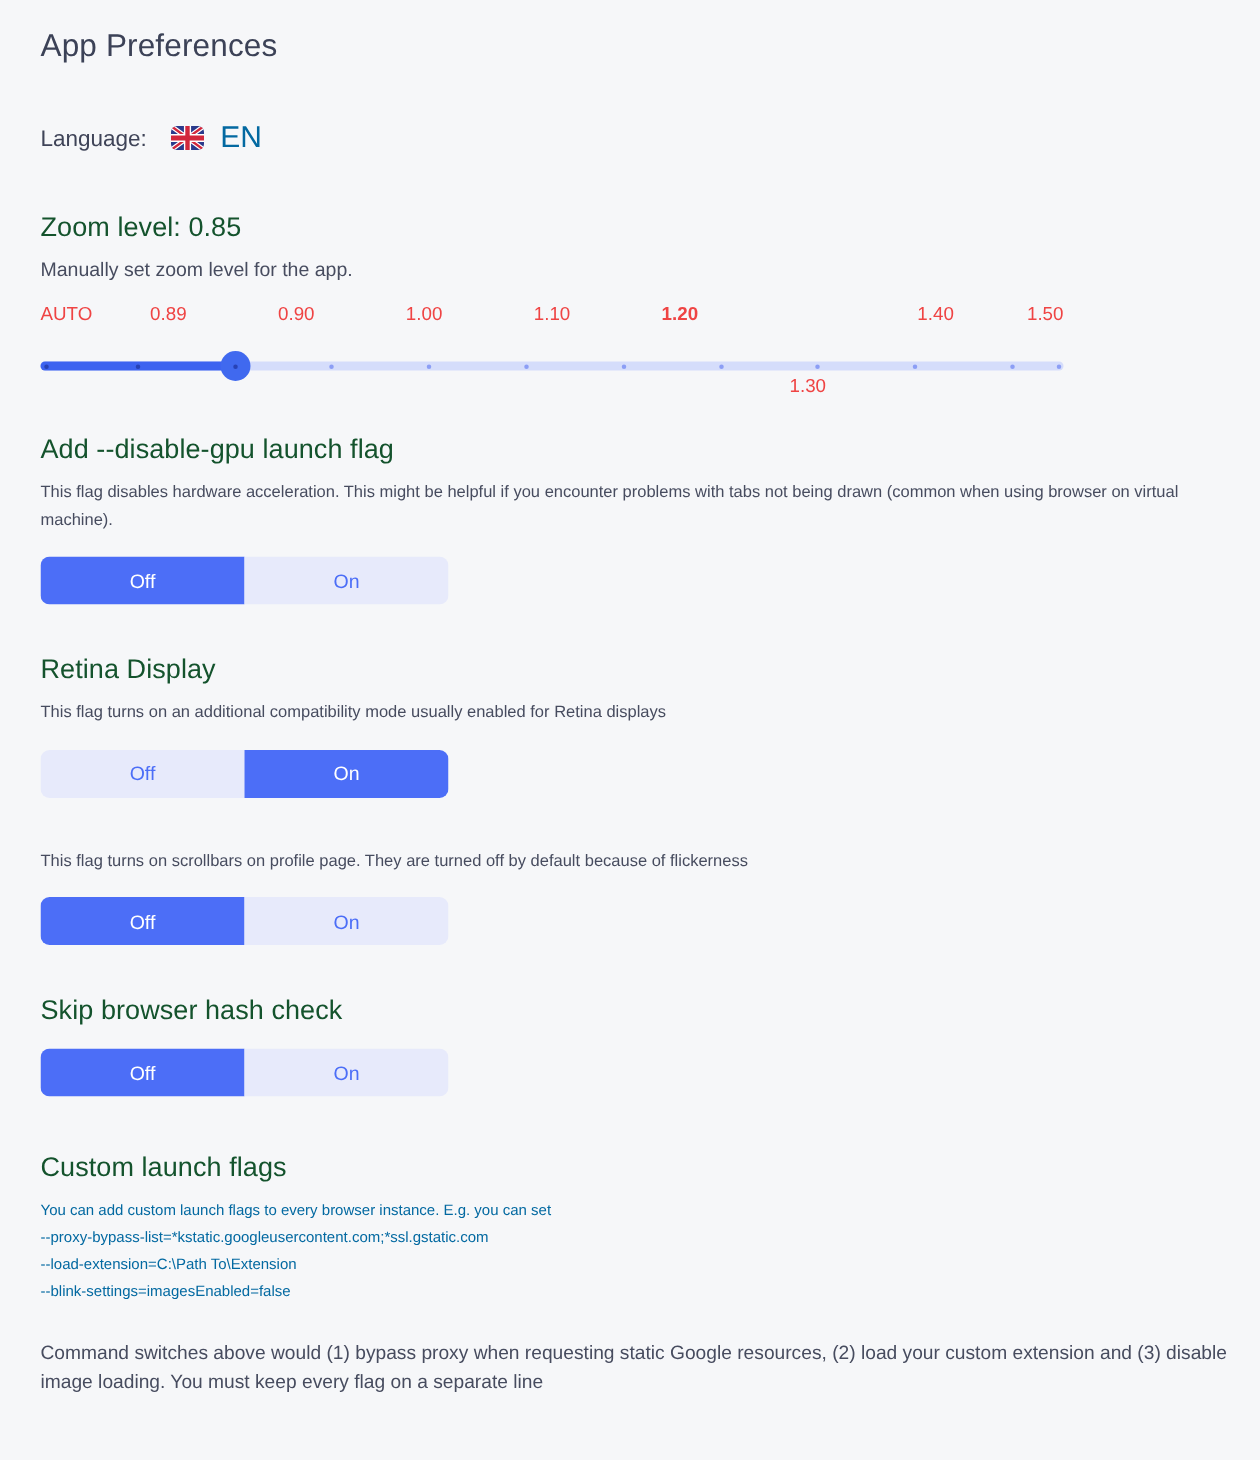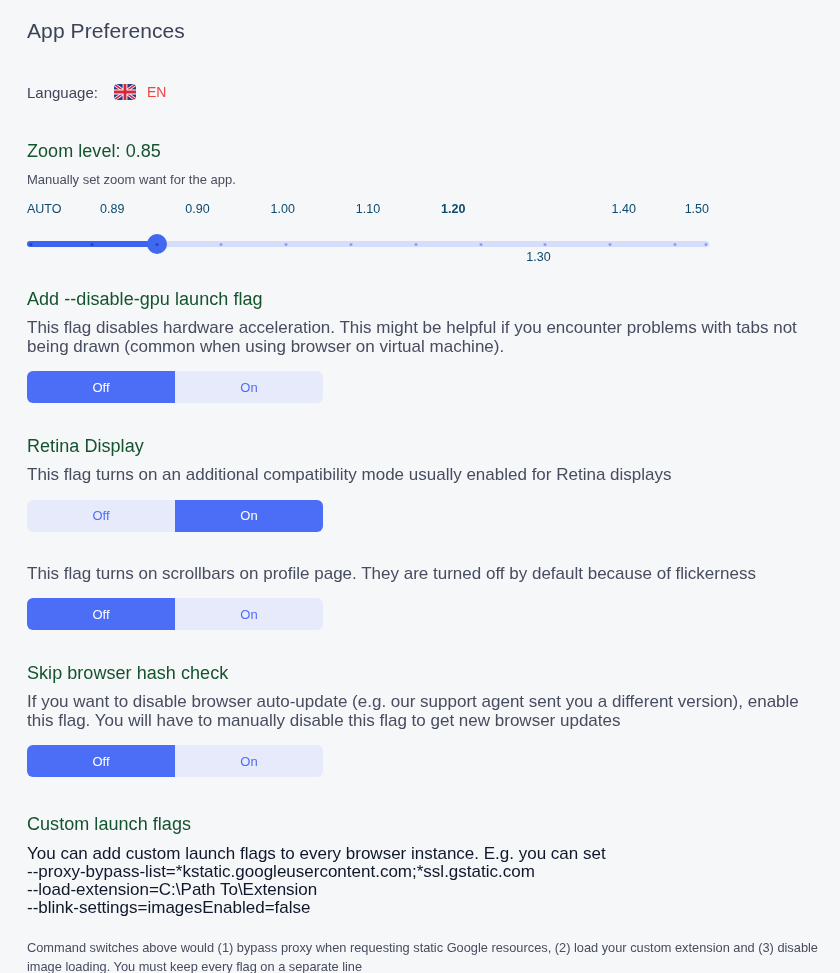--- a/index.html
+++ b/index.html
@@ -49,22 +49,22 @@
   }
   .flag-icon {
     width: 22px;
     height: 16px;
     border-radius: 4px;
     overflow: hidden;
     display: block;
     flex: none;
   }
   .lang-code {
-    font-size: 14px;
-    color: #ef4444;
+    font-size: 20px;
+    color: #0369a1;
     margin-left: 11px;
   }
 
   
   .zoom-block {
     margin-top: 38px;
   }
   .section-heading {
     font-size: 18px;
     font-weight: 400;
@@ -85,21 +85,21 @@
     position: relative;
   }
   .slider-labels {
     position: relative;
     height: 16px;
     width: 682px;
   }
   .slider-labels span {
     position: absolute;
     font-size: 12.5px;
-    color: #0c4a6e;
+    color: #ef4444;
     transform: translateX(-50%);
     white-space: nowrap;
   }
   .slider-track-area {
     position: relative;
     height: 24px;
     margin-top: 14px;
     width: 682px;
   }
   .track-base {
@@ -140,29 +140,29 @@
     background: #4069ef;
     transform: translateX(-50%);
     cursor: pointer;
   }
 
   
   .flag-section {
     margin-top: 33px;
   }
   .flag-desc {
-    font-size: 17px;
+    font-size: 11px;
     line-height: 18.5px;
     color: #474c5f;
     margin: 9px 0 0 0;
     max-width: 790px;
   }
   .toggle {
     display: flex;
-    width: 296px;
+    width: 272px;
     height: 32px;
     border-radius: 6px;
     overflow: hidden;
     margin-top: 15px;
   }
   .toggle-seg {
     flex: 1 1 50%;
     display: flex;
     align-items: center;
     justify-content: center;
@@ -177,23 +177,23 @@
   .toggle-seg.inactive {
     background: #e7eafb;
     color: #4c6ef7;
   }
 
   
   .custom-block {
     margin-top: 37px;
   }
   .flags-text {
-    font-size: 17px;
+    font-size: 10px;
     line-height: 18px;
-    color: #0f172a;
+    color: #0369a1;
     margin: 10px 0 0 0;
     white-space: pre-line;
   }
   .flags-note {
     font-size: 12.8px;
     line-height: 18.5px;
     color: #474c5f;
     margin: 22px 0 0 0;
     max-width: 800px;
   }
@@ -215,21 +215,21 @@
           <path d="M0,0 L60,40 M60,0 L0,40" stroke="#d2273c" stroke-width="4"></path>
           <path d="M30,0 L30,40 M0,20 L60,20" stroke="#ffffff" stroke-width="13"></path>
           <path d="M30,0 L30,40 M0,20 L60,20" stroke="#d2273c" stroke-width="8"></path>
         </svg>
       </span>
       <span class="lang-code">EN</span>
     </div>
 
     <div class="zoom-block">
       <h2 class="section-heading">Zoom level: 0.85</h2>
-      <p class="section-desc">Manually set zoom want for the app.</p>
+      <p class="section-desc">Manually set zoom level for the app.</p>
 
       <div class="slider-wrap">
         <div class="slider-labels">
             <span style="left: 0px; transform: none;">AUTO</span>
             <span style="left: 12.5%;">0.89</span>
             <span style="left: 25%; text-align: right;">0.90</span>
             <span style="left: 37.5%;">1.00</span>
             <span style="left: 50%;">1.10</span>
             <span style="left: 62.5%; font-weight: bold;">1.20</span>
             <span style="left: 75%; margin-top: 48px;">1.30</span>
@@ -275,21 +275,20 @@
         </div>
         <div class="flag-section">
           <p class="flag-desc">This flag turns on scrollbars on profile page. They are turned off by default because of flickerness</p>
           <div class="toggle">
             <div class="toggle-seg active">Off</div>
             <div class="toggle-seg inactive">On</div>
           </div>
         </div>
         <div class="flag-section">
           <h2 class="section-heading">Skip browser hash check</h2>
-          <p class="flag-desc">If you want to disable browser auto-update (e.g. our support agent sent you a different version), enable this flag. You will have to manually disable this flag to get new browser updates</p>
           <div class="toggle">
             <div class="toggle-seg active">Off</div>
             <div class="toggle-seg inactive">On</div>
           </div>
         </div>
       </div>
 
     <div class="custom-block">
       <h2 class="section-heading">Custom launch flags</h2>
       <p class="flags-text">You can add custom launch flags to every browser instance. E.g. you can set

